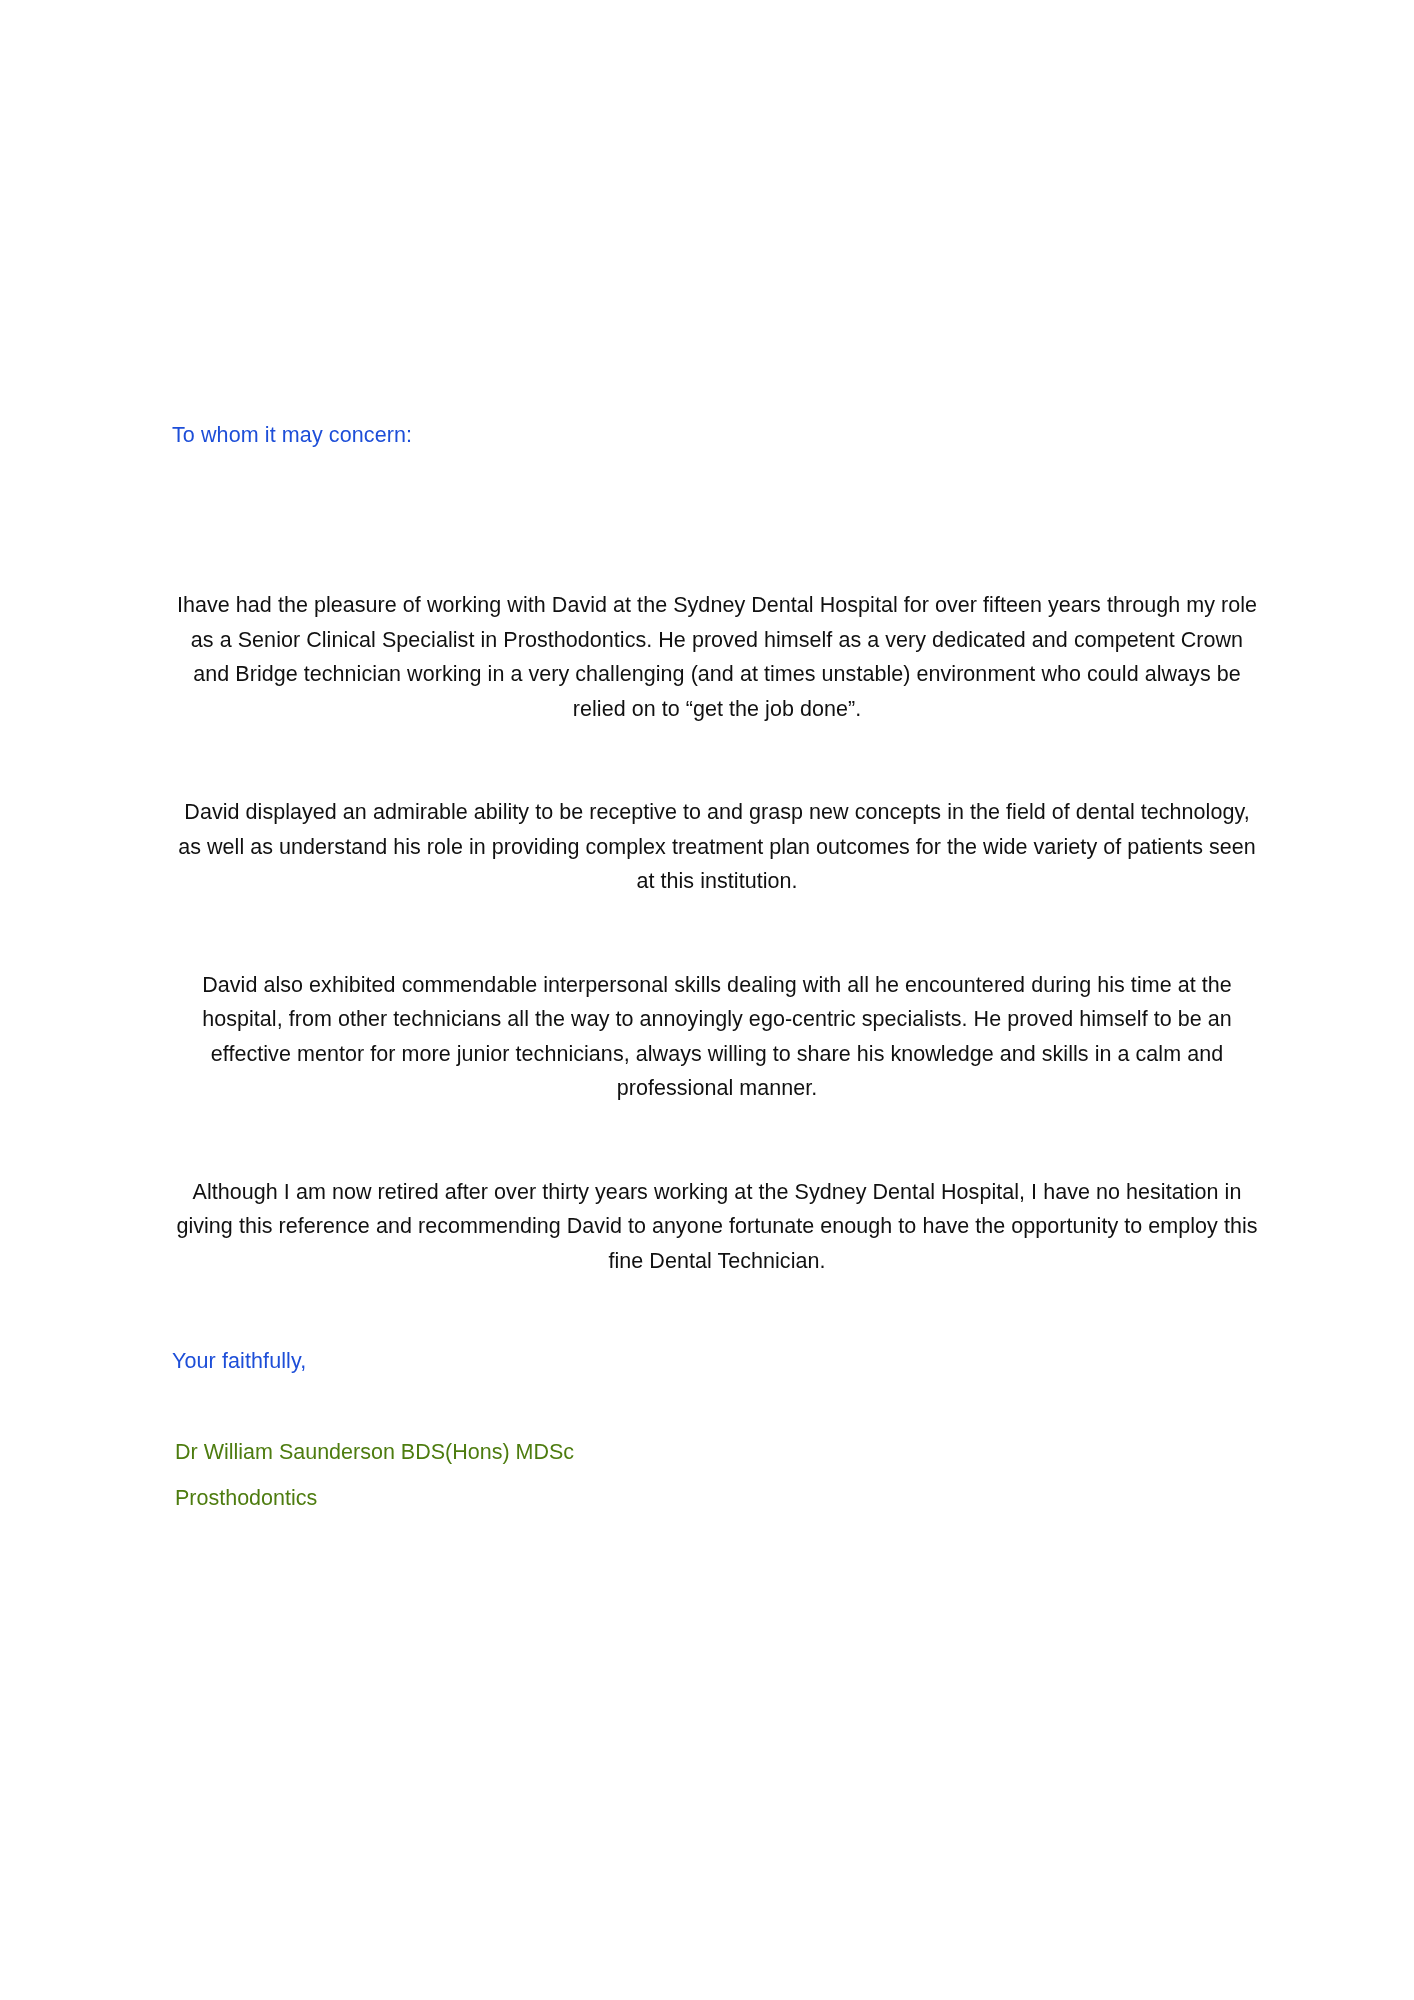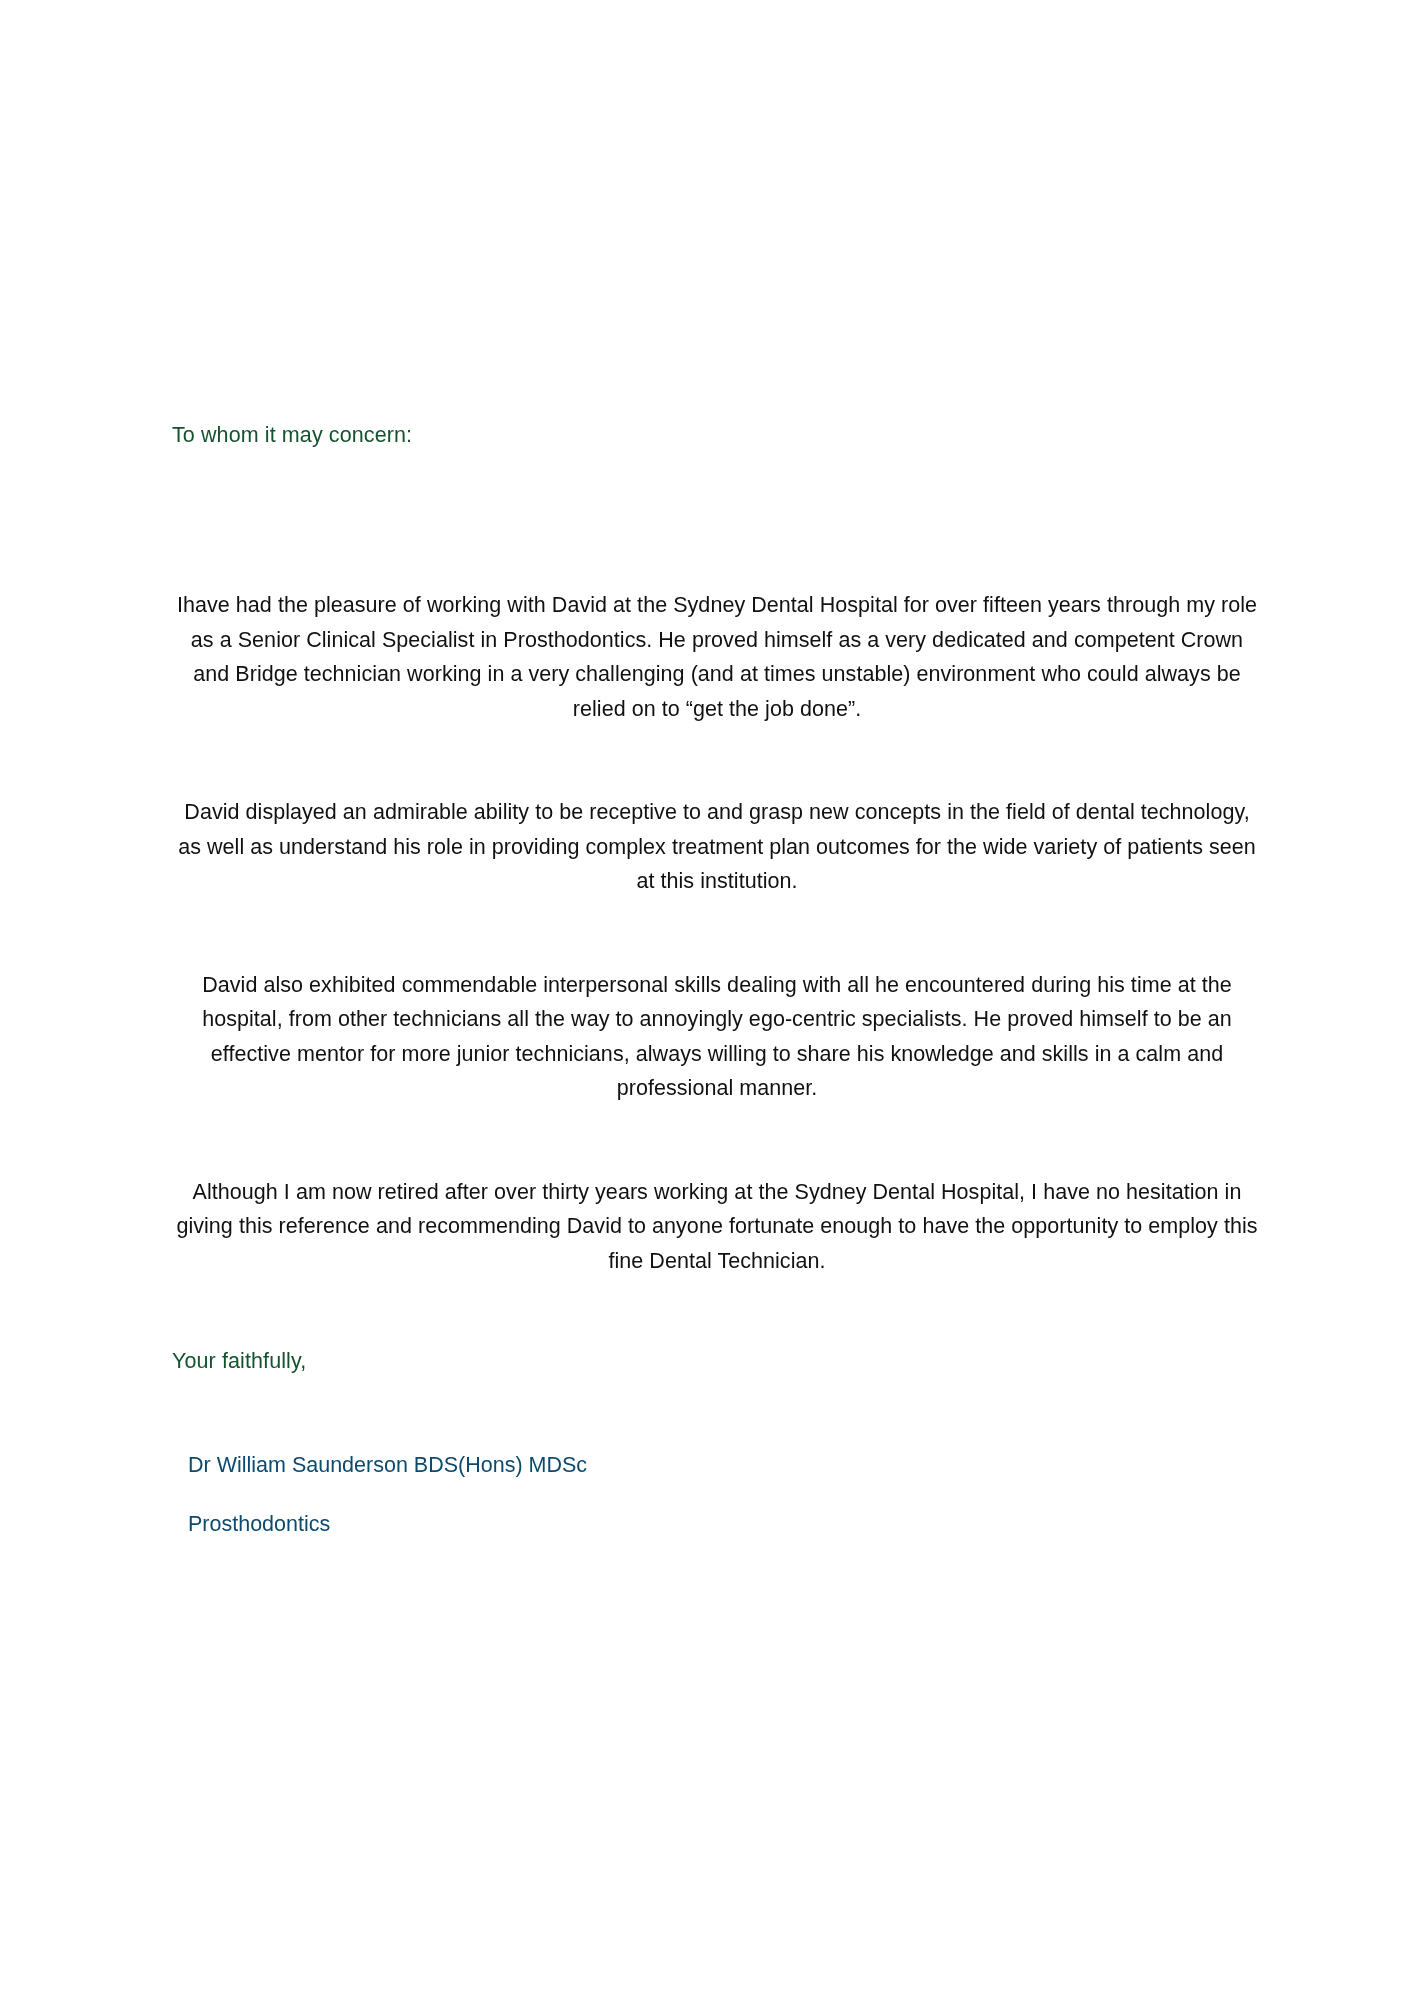--- a/index.html
+++ b/index.html
@@ -24,41 +24,41 @@
   .letter-body {
     position: absolute;
     left: 172px;
     top: 418px;
     width: 1090px;
   }
   .line {
     font-size: 21.5px;
     line-height: 34px;
     letter-spacing: 0.1px;
-    color: #14532d;
+    color: #1d4ed8;
     margin: 0;
   }
   .para {
     font-size: 21.5px;
     line-height: 34.5px;
     letter-spacing: 0.05px;
     color: #111111;
     margin: 0;
     text-align: center;
   }
   .gap-salutation { height: 66px; }
   .gap-subject { height: 70px; }
   .gap-para { height: 69px; }
   .gap-closing { height: 66px; }
   .gap-sign { height: 50px; }
   .sig-line {
     font-size: 21.5px;
     line-height: 43px;
-    color: #0c4a6e;
-    margin: 16px;
+    color: #4d7c0f;
+    margin: 3px;
   }
 </style>
 </head>
 <body>
 
 <div class="page">
   <div class="letter-body">
 
     <p class="line">To whom it may concern:</p>
 

